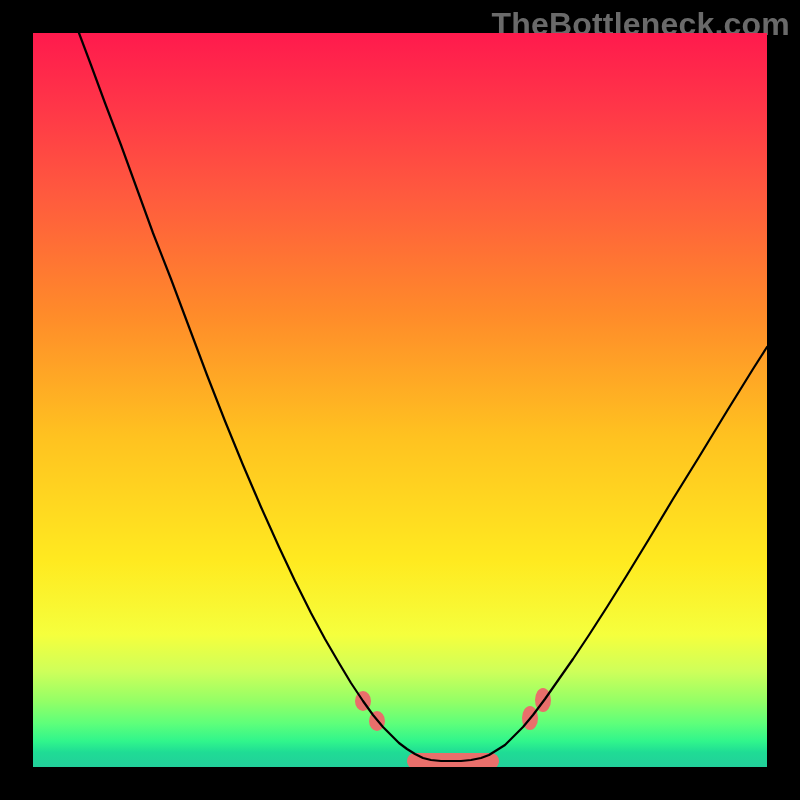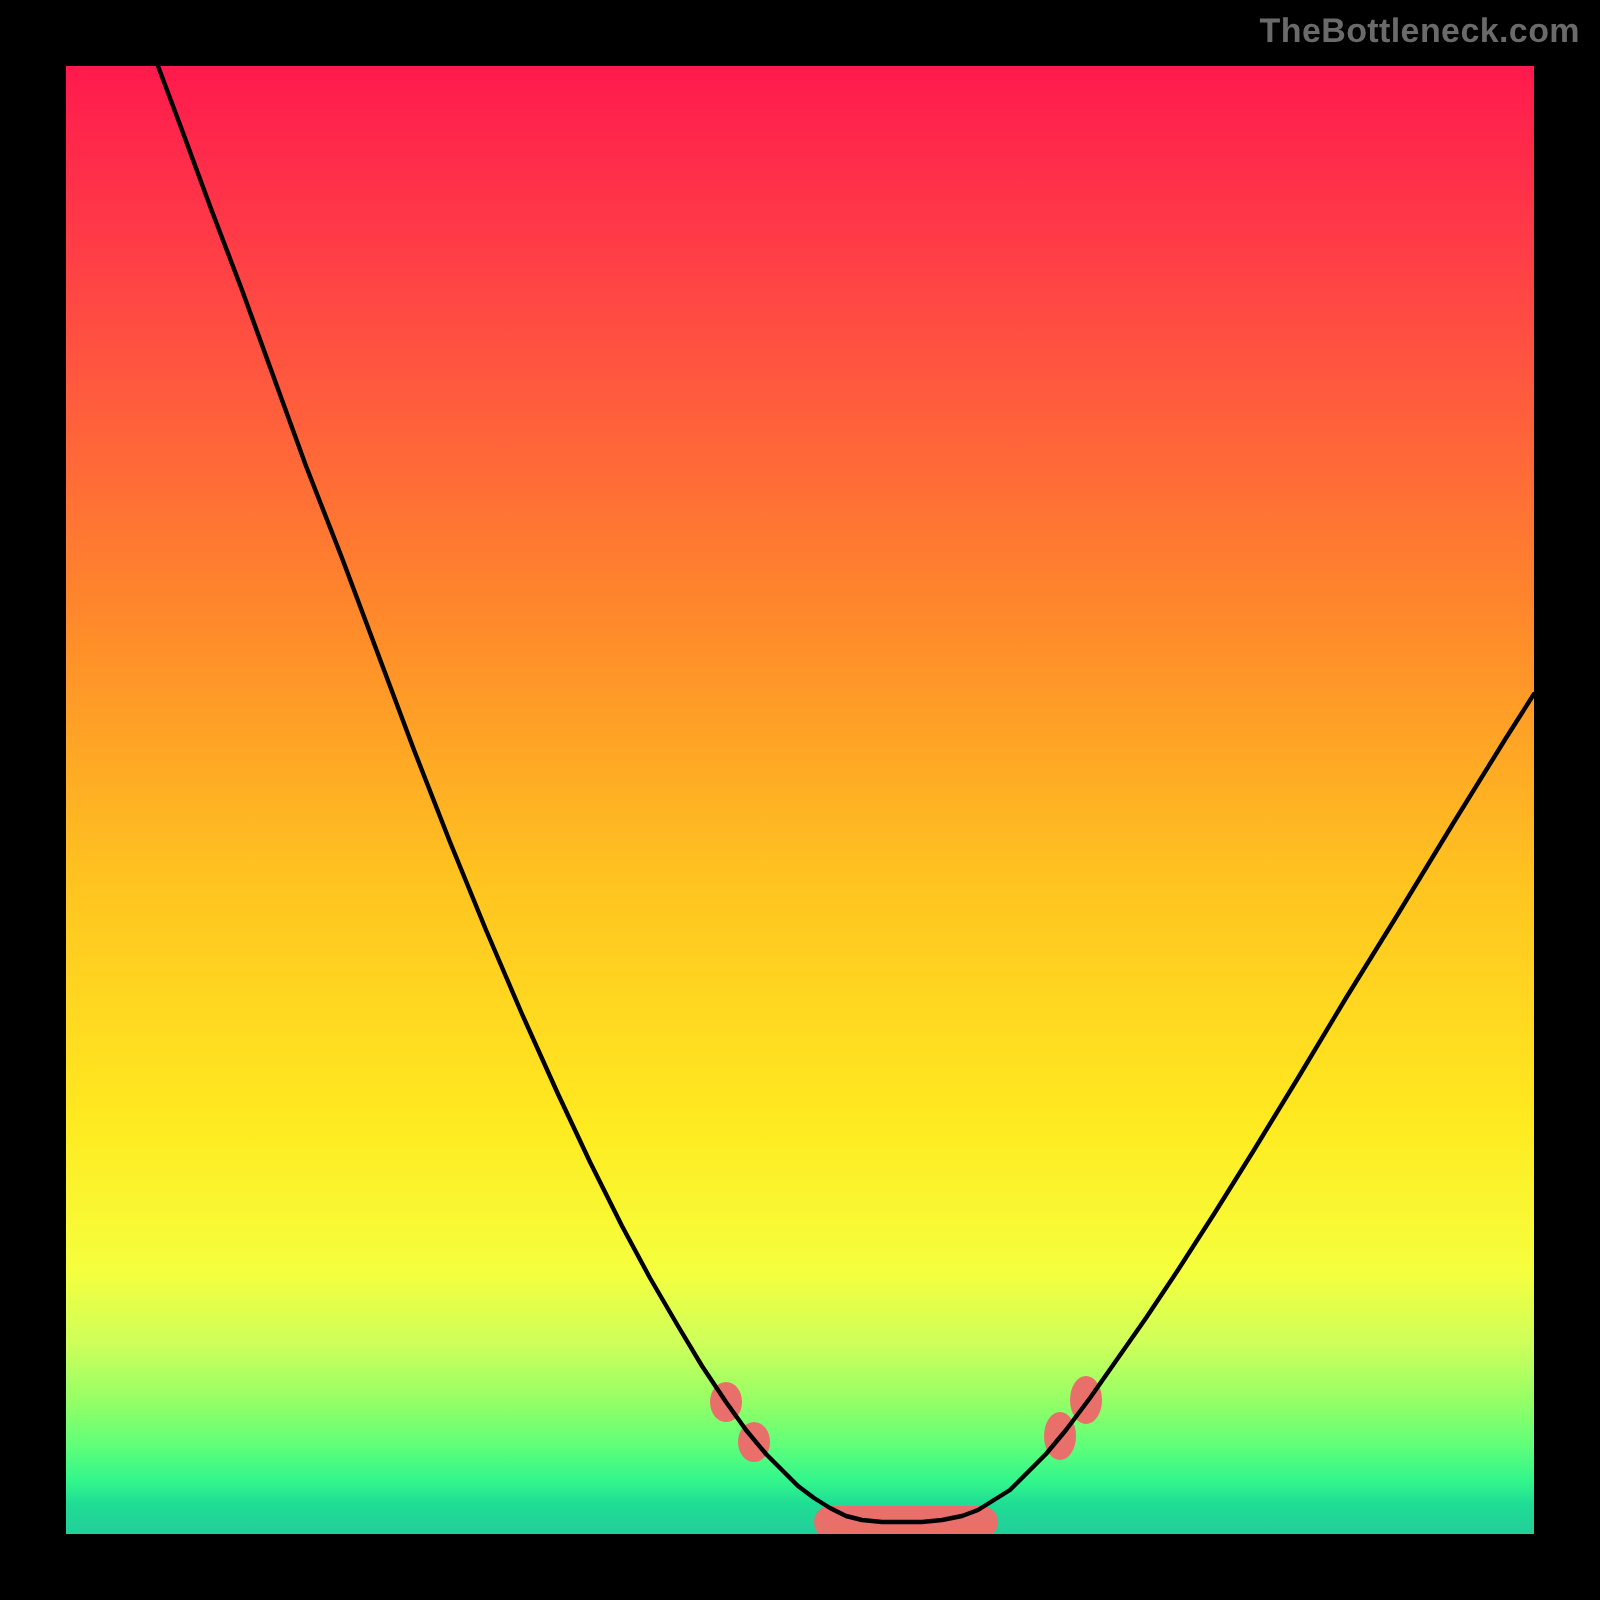--- a/index.html
+++ b/index.html
@@ -42,21 +42,21 @@
   .curve-svg {
     position: absolute;
     inset: 0;
     width: 734px;
     height: 734px;
   }
   .watermark {
     position: absolute;
     top: 6px;
     right: 10px;
-    font-size: 17px;
+    font-size: 32px;
     font-weight: 600;
     color: #6a6a6a;
     letter-spacing: 0.2px;
     user-select: none;
   }
 </style>
 </head>
 <body>
 
 <div class="watermark">TheBottleneck.com</div>

